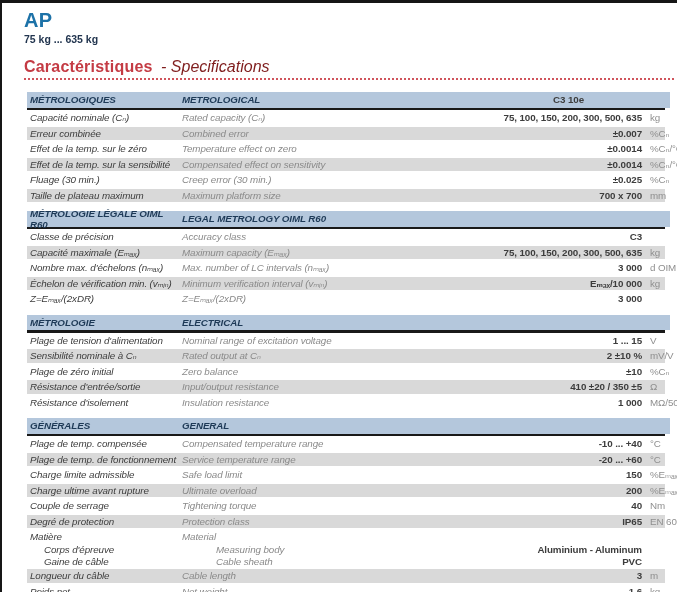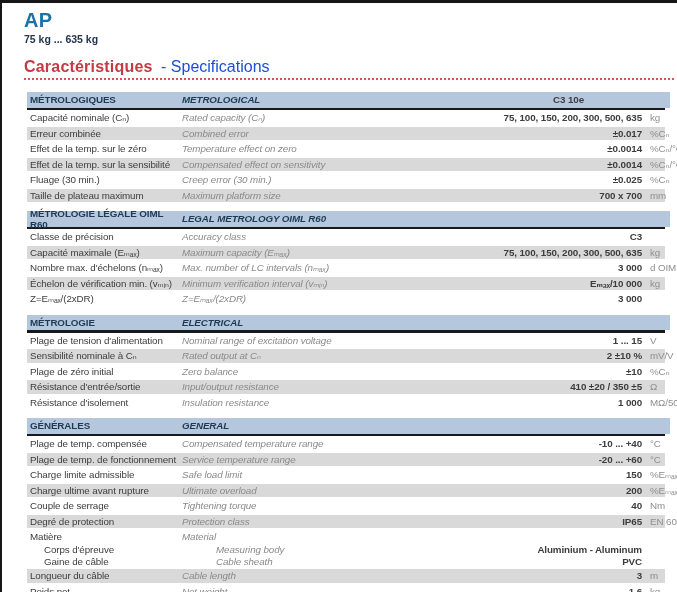--- a/index.html
+++ b/index.html
@@ -15,36 +15,36 @@
     color:#3d3d3d;
   }
   .content{padding:5px 0 0 22px;}
   .ap-title{
     font-size:20px;line-height:24px;font-weight:bold;
     color:#1d72a8;letter-spacing:.4px;
   }
   .range{margin-top:1px;font-size:10.5px;font-weight:bold;color:#22354f;}
   .caract{margin-top:13px;font-size:16px;line-height:17px;white-space:nowrap;}
   .caract-fr{font-weight:bold;color:#c43b44;letter-spacing:.2px;}
-  .caract-en{color:#1d4ed8;margin-left:4px;font-weight:normal;}
+  .caract-en{font-style:italic;color:#7f1d1d;margin-left:4px;font-weight:normal;}
   .dotted{width:650px;border-bottom:2px dotted #d0545c;margin-top:3px;}
   .spec-table{margin:12px 0 0 3px;width:652px;font-size:9.8px;letter-spacing:-.1px;}
   .section{margin-bottom:8px;}
   .hdr-row{
     display:flex;align-items:center;height:15.5px;
     background:linear-gradient(to right,#b4c7dc 0,#b4c7dc 643px,transparent 643px);
     color:#1e3a57;font-weight:bold;
   }
   .hdr-rule{height:2.5px;width:638px;background:#191919;}
   .row{display:flex;align-items:center;height:15.5px;white-space:nowrap;}
   .row.shaded{
     background:linear-gradient(to right,#d9d9d9 0,#d9d9d9 638px,transparent 638px);
     box-shadow:inset 0 1px 0 #fff,inset 0 -1px 0 #fff;
   }
-  .c-fr{width:152px;padding-left:3px;overflow:visible;}
+  .c-fr{width:152px;padding-left:3px;overflow:visible;font-style:italic;}
   .c-en{flex:1;font-style:italic;color:#8a8a8a;}
   .hdr-row .c-en{color:#1e3a57;}
   .c-val{width:170px;text-align:right;font-weight:bold;color:#3d3d3d;}
   .hdr-row .c-val{font-weight:bold;padding-right:58px;box-sizing:border-box;}
   .c-unit{width:29px;margin-left:8px;color:#8f8f8f;white-space:nowrap;overflow:visible;}
   .group{padding:1px 0;}
   .g-line{display:flex;align-items:center;height:12px;white-space:nowrap;}
   .g-line:first-child{height:13px;}
   .indent-fr{padding-left:17px;}
   .indent-en{padding-left:20px;}
@@ -73,21 +73,21 @@
           <div class="hdr-rule"></div>
           <div class="row">
             <div class="c-fr">Capacité nominale (Cₙ)</div>
             <div class="c-en">Rated capacity (Cₙ)</div>
             <div class="c-val">75, 100, 150, 200, 300, 500, 635</div>
             <div class="c-unit">kg</div>
           </div>
           <div class="row shaded">
             <div class="c-fr">Erreur combinée</div>
             <div class="c-en">Combined error</div>
-            <div class="c-val">±0.017</div>
+            <div class="c-val">±0.007</div>
             <div class="c-unit">%Cₙ</div>
           </div>
           <div class="row">
             <div class="c-fr">Effet de la temp. sur le zéro</div>
             <div class="c-en">Temperature effect on zero</div>
             <div class="c-val">±0.0014</div>
             <div class="c-unit">%Cₙ/°C</div>
           </div>
           <div class="row shaded">
             <div class="c-fr">Effet de la temp. sur la sensibilité</div>

